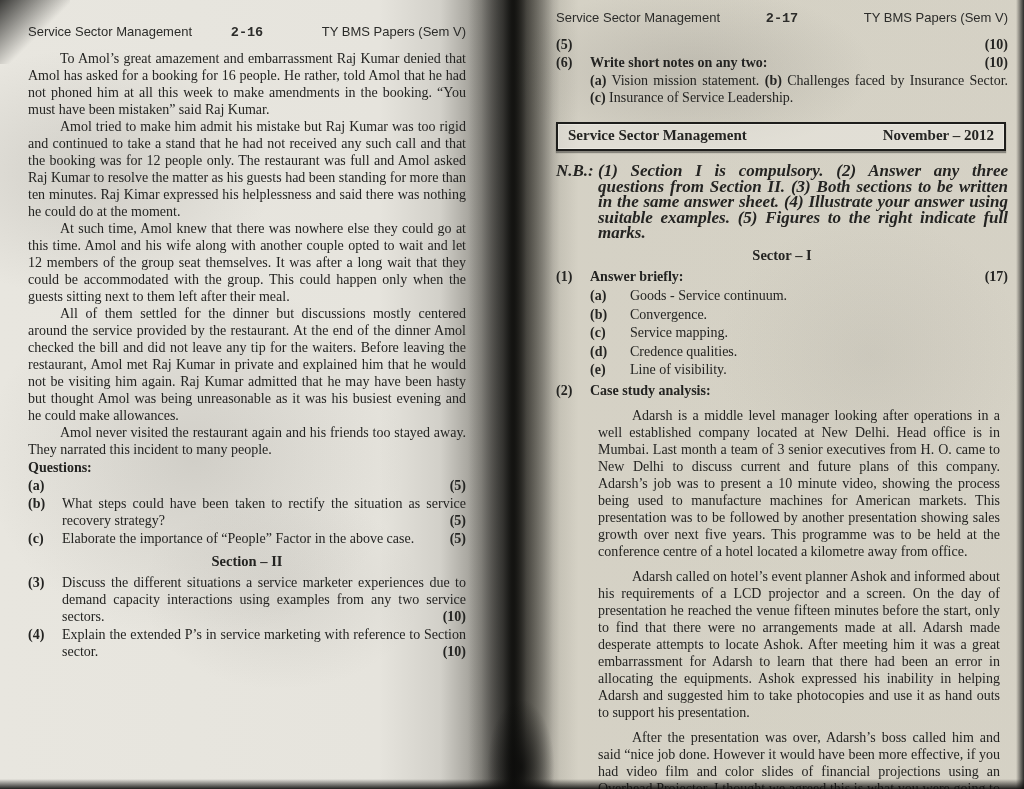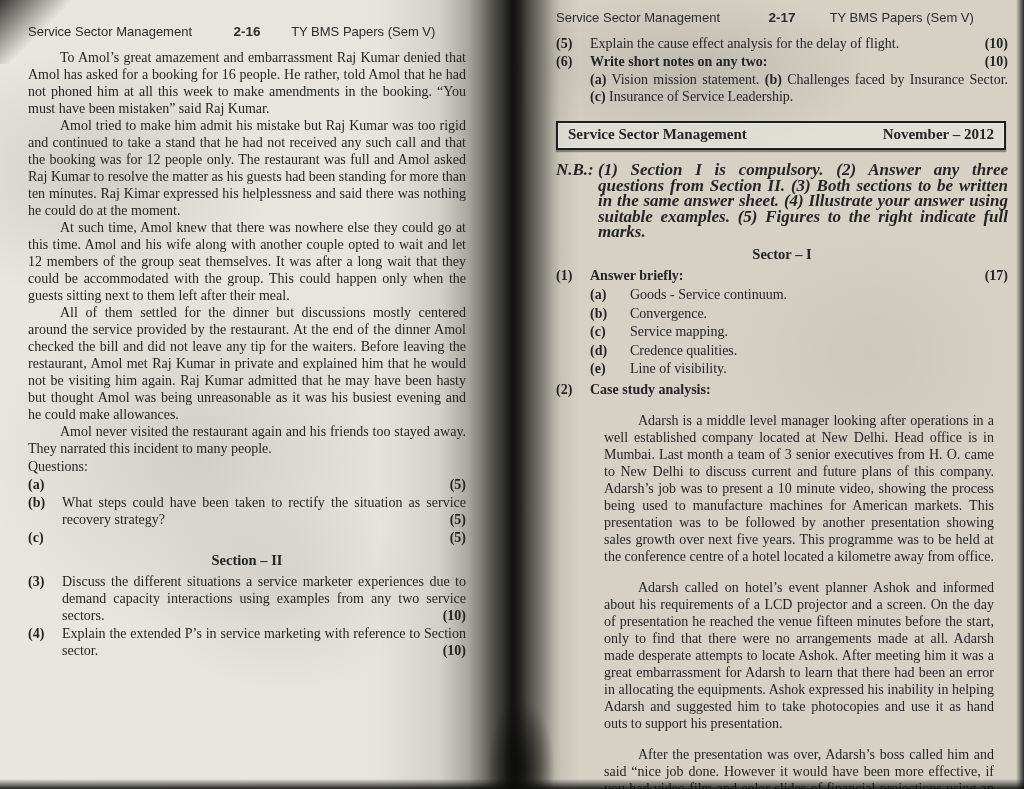--- a/index.html
+++ b/index.html
@@ -49,26 +49,26 @@
     position:absolute;right:0;top:0;width:8px;height:789px;z-index:7;pointer-events:none;
     background:linear-gradient(to left, rgba(14,14,13,0.85), rgba(14,14,13,0));
   }
   
   .running-header{
     display:flex;align-items:baseline;
     font-family:"Liberation Sans","DejaVu Sans",sans-serif;
     font-size:13px;color:#2c2c2a;margin-bottom:10px;
   }
   .running-header .h-left{flex:1;text-align:left;}
-  .running-header .h-center{flex:0 0 auto;font-weight:bold;font-family:Liberation Sans, sans-serif;font-size:13.5px;}
-  .running-header .h-right{flex:1;text-align:center;}
+  .running-header .h-center{flex:0 0 auto;font-weight:bold;font-family:Liberation Mono, monospace;font-size:13.5px;}
+  .running-header .h-right{flex:1;text-align:right;}
   
   .body-text{font-size:14px;line-height:17px;text-align:justify;}
   .para{text-indent:32px;margin:0;}
-  .label-bold{font-weight:normal;margin:1px 0;}
+  .label-bold{font-weight:bold;margin:1px 0;}
   .q-row{display:flex;margin:1px 0;}
   .q-num{flex:0 0 34px;font-weight:bold;}
   .q-text{flex:1;text-align:justify;}
   .q-text::after{content:"";display:block;clear:both;}
   .marks{float:right;font-weight:bold;padding-left:8px;}
   .section-heading{text-align:center;font-weight:bold;font-size:14.5px;margin:6px 0 4px 0;}
   
   .sub-list-row{display:flex;}
   .sub-label{flex:0 0 40px;font-weight:bold;}
   .inline-label{font-weight:bold;}
@@ -79,21 +79,21 @@
     padding:3px 10px 5px 10px;margin:16px 2px 12px 0;
     font-weight:bold;font-size:15px;background:rgba(238,236,229,0.5);
   }
   #nb-block{
     display:flex;font-size:17px;line-height:15.5px;
     font-style:italic;font-weight:bold;margin:0 0 6px 0;text-align:justify;
   }
   #nb-block .nb-label{flex:0 0 42px;font-style:italic;}
   .answer-list{margin:0 0 2px 0;}
   .answer-list .sub-list-row{margin:1.5px 0;}
-  .case-para{text-indent:34px;margin:14px;text-align:justify;}
+  .case-para{text-indent:34px;margin:8px;text-align:justify;}
   .q2-body{margin-left:34px;}
 </style>
 </head>
 <body>
 
 <div id="scan">
 
   <div class="page" id="left-page">
     <div class="running-header">
       <span class="h-left">Service Sector Management</span>
@@ -113,21 +113,21 @@
       <div class="q-row">
         <span class="q-num">(a)</span>
         <div class="q-text"><span class="marks">(5)</span></div>
       </div>
       <div class="q-row">
         <span class="q-num">(b)</span>
         <div class="q-text"><span>What steps could have been taken to rectify the situation as service recovery strategy?</span><span class="marks">(5)</span></div>
       </div>
       <div class="q-row">
         <span class="q-num">(c)</span>
-        <div class="q-text"><span class="marks">(5)</span></div>
+        <div class="q-text"><span>Elaborate the importance of “People” Factor in the above case.</span><span class="marks">(5)</span></div>
       </div>
 
       <div class="section-heading">Section – II</div>
 
       <div class="q-row">
         <span class="q-num">(3)</span>
         <div class="q-text"><span>Discuss the different situations a service marketer experiences due to demand capacity interactions using examples from any two service sectors.</span><span class="marks">(10)</span></div>
       </div>
       <div class="q-row">
         <span class="q-num">(4)</span>
@@ -139,21 +139,21 @@
   <div class="page" id="right-page">
     <div class="running-header">
       <span class="h-left">Service Sector Management</span>
       <span class="h-center">2-17</span>
       <span class="h-right">TY BMS Papers (Sem V)</span>
     </div>
 
     <div class="body-text">
       <div class="q-row">
         <span class="q-num">(5)</span>
-        <div class="q-text"><span>Explain the cause effect analysis for the delay of flight.</span><span class="marks">(10)</span></div>
+        <div class="q-text"><span class="marks">(10)</span></div>
       </div>
       <div class="q-row">
         <span class="q-num">(6)</span>
         <div class="q-text"><span class="inline-label">Write short notes on any two:</span><span class="marks">(10)</span></div>
       </div>
       <div class="q-row">
         <span class="q-num"></span>
         <div class="q-text">
           <span class="inline-label">(a)</span>
           <span>Vision mission statement.</span>

